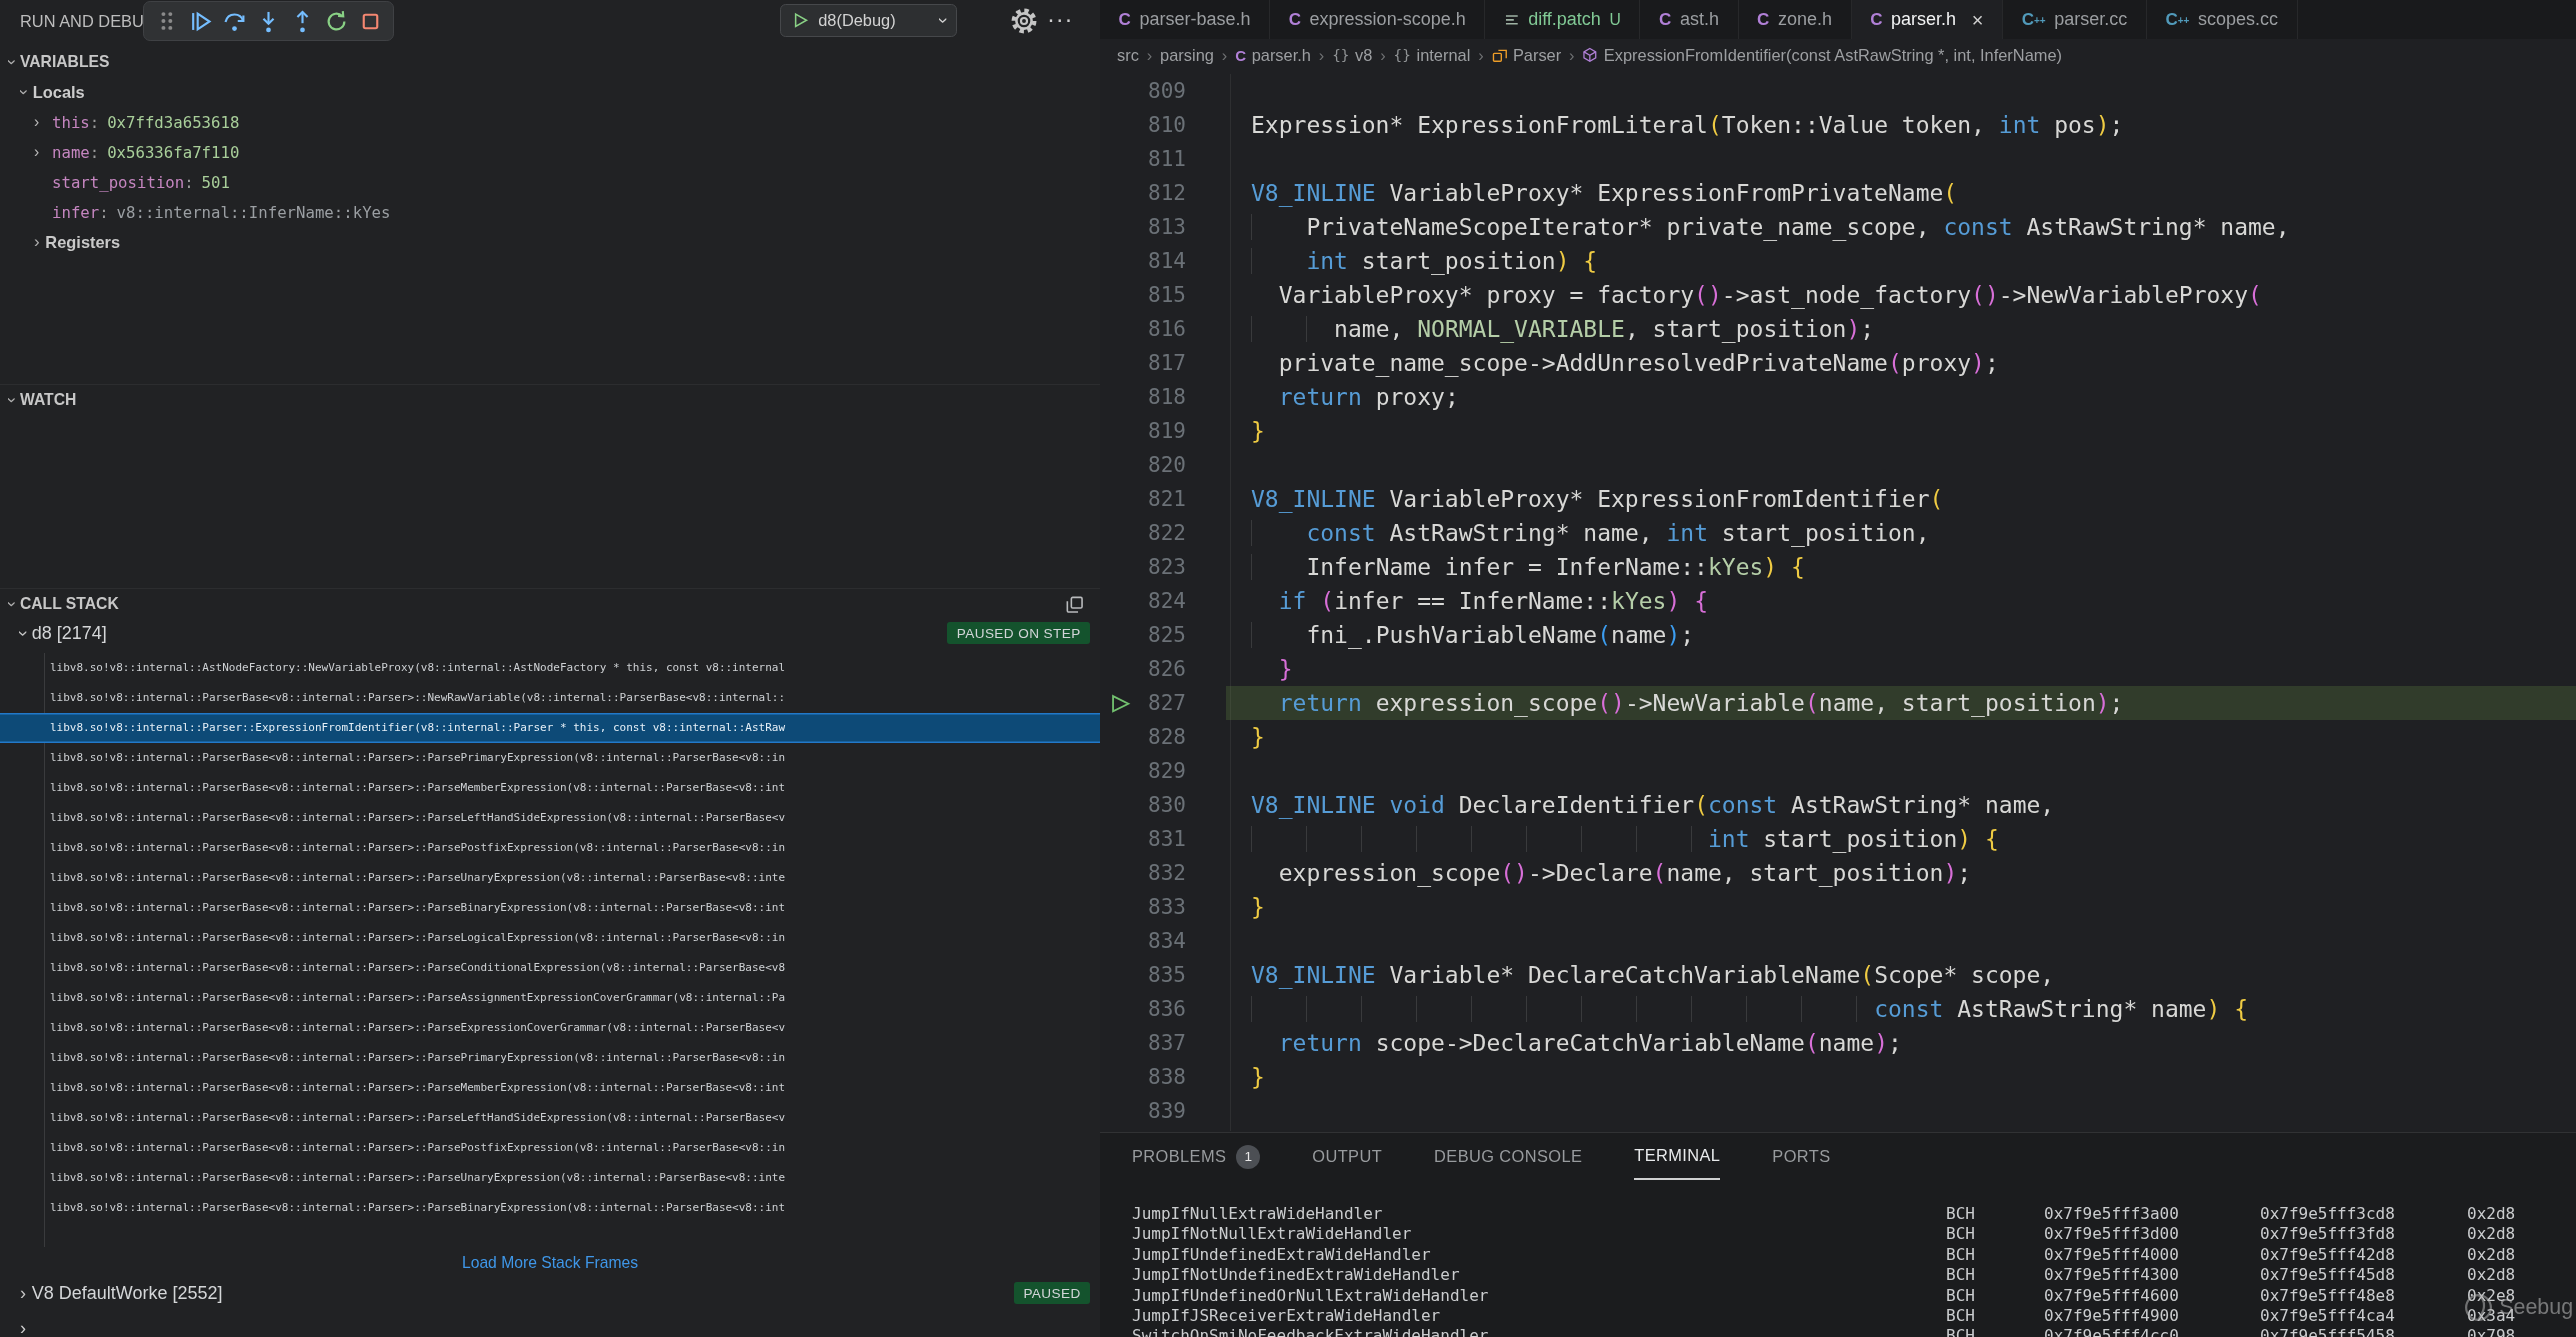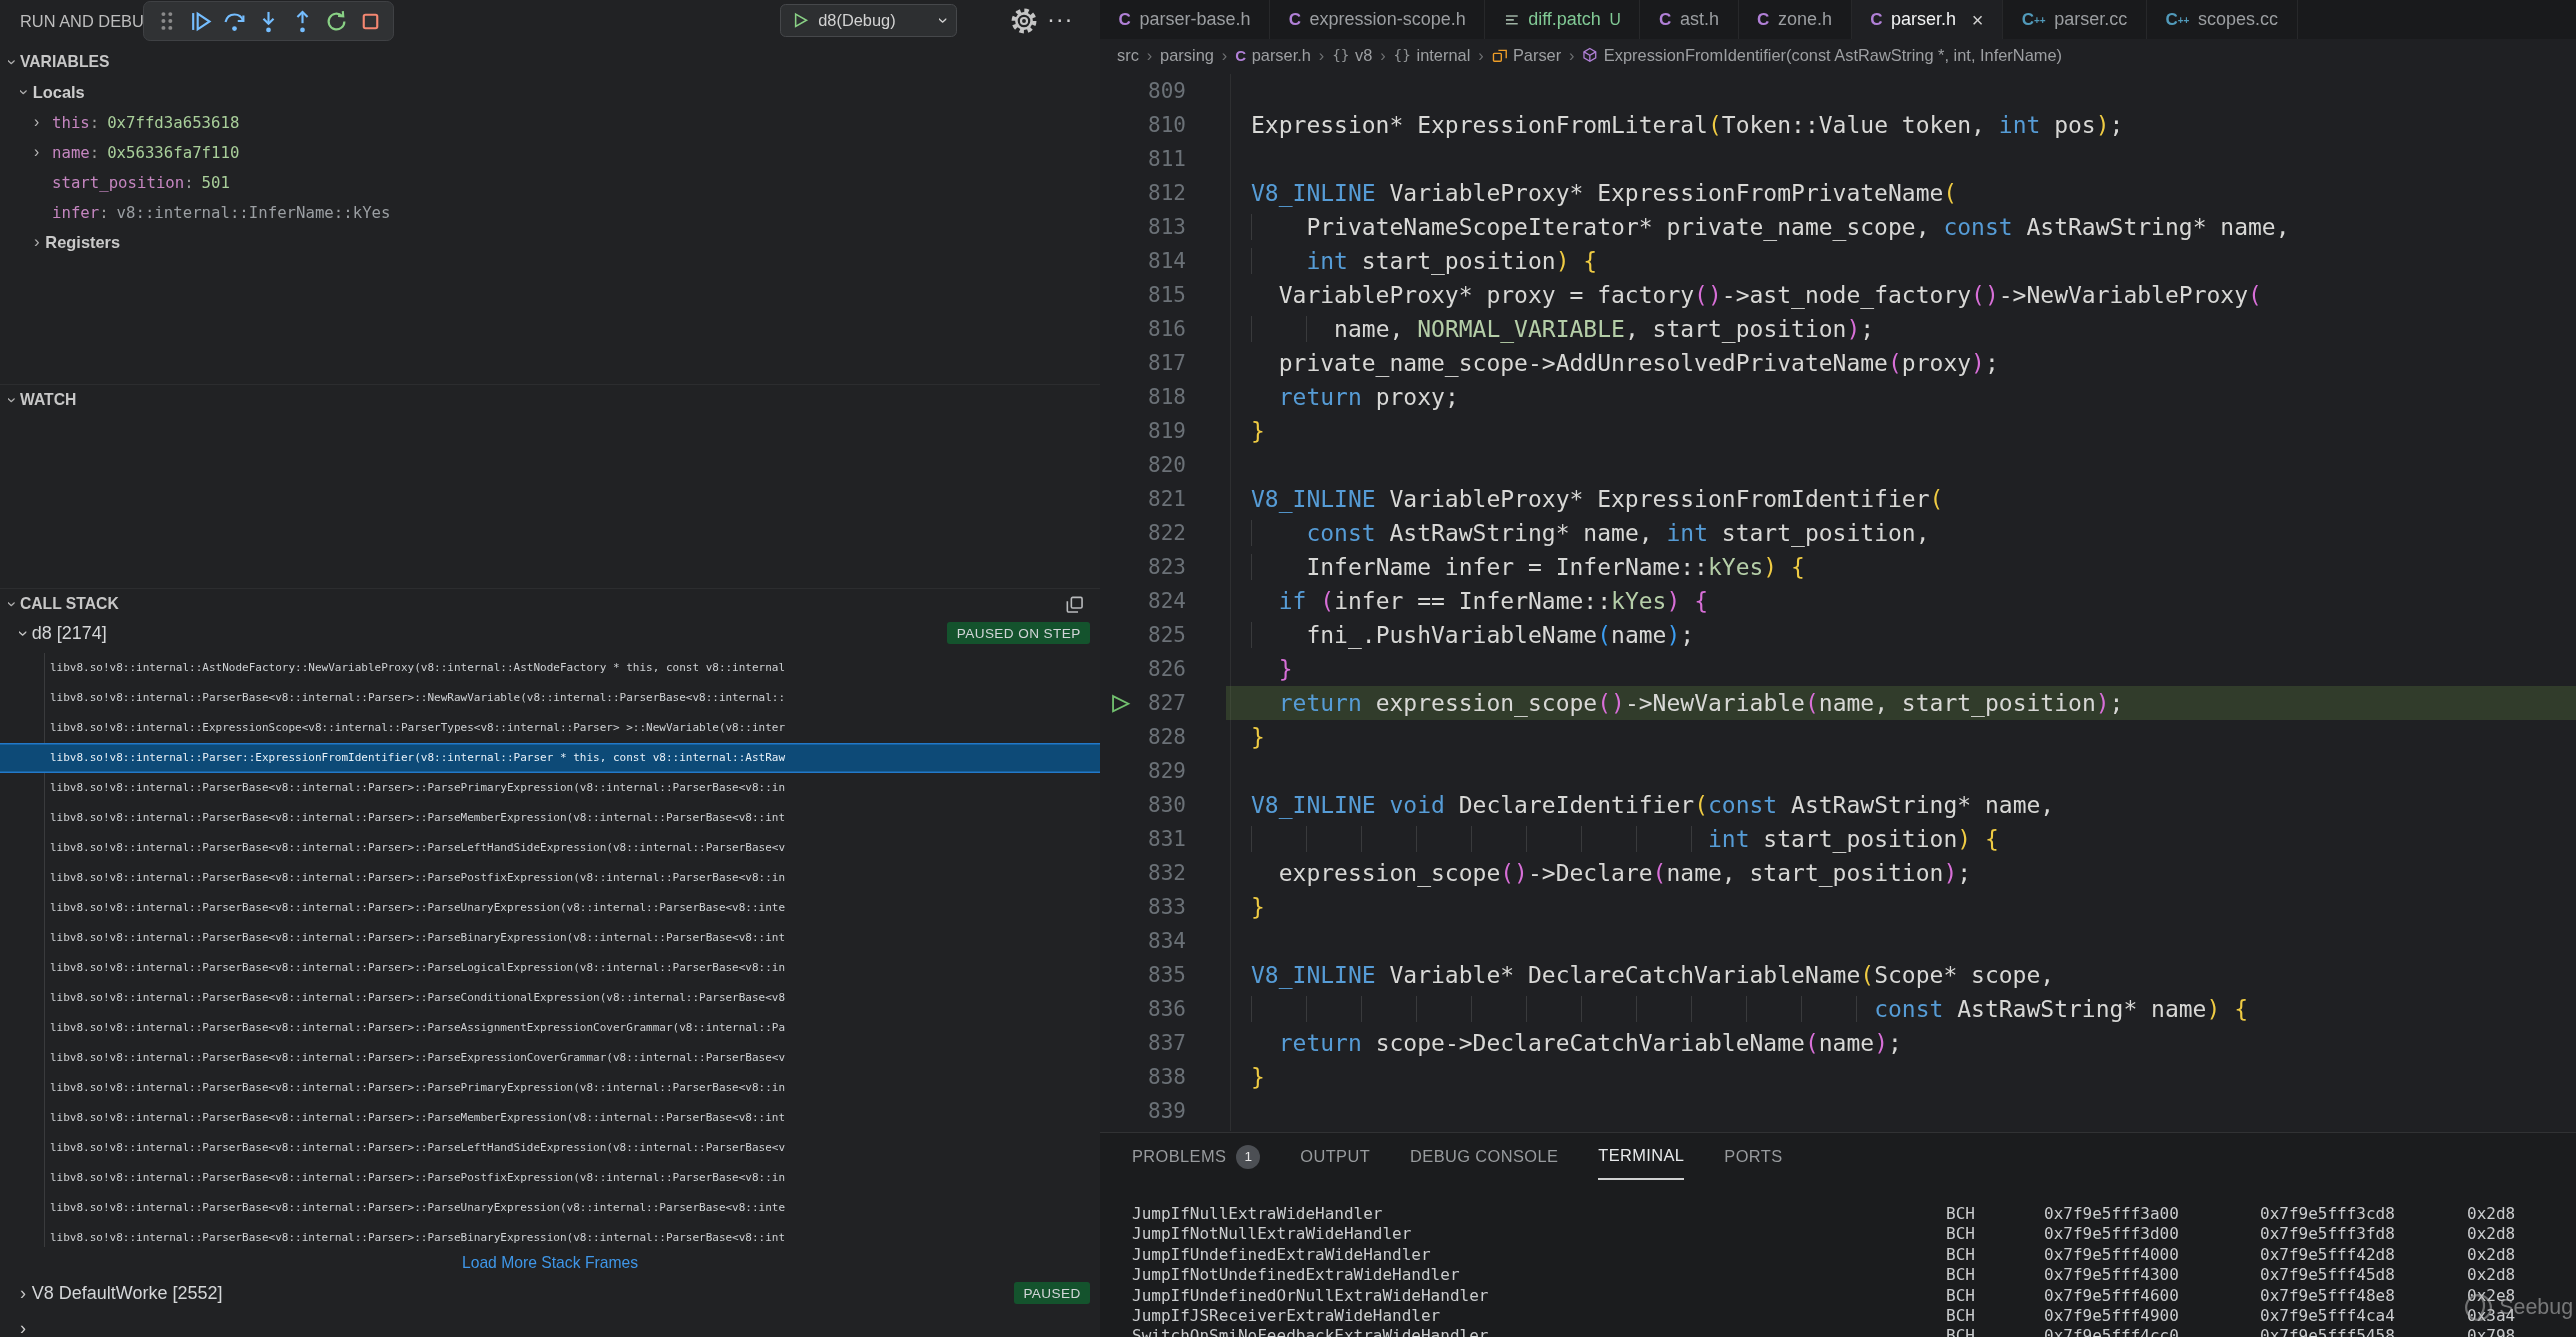--- a/index.html
+++ b/index.html
@@ -83,21 +83,21 @@
   .t-k{color:#569cd6}
   .t-g{color:#b5cea8}
   .t-y{color:#efcb43}
   .t-p{color:#d86fd8}
   .t-b{color:#3c9df0}
   .t-i{color:#d8d8d6;background:repeating-linear-gradient(to right,#393a3c 0 0.7px,transparent 0.7px 27.5px)}
   .dbg-arrow{position:absolute;left:10px;top:693px}
 
   
   .panel{position:absolute;left:1100px;top:1132px;width:1476px;height:206px;background:#1b1c1e;border-top:0.7px solid #313234;overflow:hidden}
-  .ptabs{position:absolute;top:0;left:32px;height:47px;display:flex;align-items:center;gap:40px}
+  .ptabs{position:absolute;top:0;left:32px;height:47px;display:flex;align-items:center;gap:52px}
   .ptab{font-size:16.4px;color:#989b9e;letter-spacing:0.4px;height:47px;display:inline-flex;align-items:center;box-sizing:border-box}
   .ptab.active{color:#e8eaec;border-bottom:2.1px solid #cfd0d1}
   .pbadge{margin-left:10px;width:24px;height:24px;border-radius:12px;background:#4c4f54;color:#e8e8e8;font-size:13.6px;display:inline-flex;align-items:center;justify-content:center;letter-spacing:0}
   #term{position:absolute;top:71px;left:32px;right:0;font-family:"DejaVu Sans Mono",monospace;font-size:16px;color:#cbcdcf}
   .trow{display:grid;grid-template-columns:814px 98px 216px 207px auto;height:20.4px;line-height:20.4px;white-space:nowrap}
 
   .wm{position:absolute;left:2462px;top:1291px;display:flex;align-items:center;opacity:.55;color:#c2c2c2;z-index:9}
   .wm-text{font-size:21.4px;margin-left:4.3px}
 </style>
 </head>
@@ -237,21 +237,20 @@
   <div class="thread" id="thread1">
     <span class="schev rot90">›</span>
     <span>d8 [2174]</span>
     <span class="badge">PAUSED ON STEP</span>
   </div>
 
   <div class="tree-line"></div>
   <div id="frames">
       <div class="frame">libv8.so!v8::internal::AstNodeFactory::NewVariableProxy(v8::internal::AstNodeFactory * this, const v8::internal</div>
       <div class="frame">libv8.so!v8::internal::ParserBase&lt;v8::internal::Parser&gt;::NewRawVariable(v8::internal::ParserBase&lt;v8::internal::</div>
-      <div class="frame">libv8.so!v8::internal::ExpressionScope&lt;v8::internal::ParserTypes&lt;v8::internal::Parser&gt; &gt;::NewVariable(v8::inter</div>
       <div class="frame sel">libv8.so!v8::internal::Parser::ExpressionFromIdentifier(v8::internal::Parser * this, const v8::internal::AstRaw</div>
       <div class="frame">libv8.so!v8::internal::ParserBase&lt;v8::internal::Parser&gt;::ParsePrimaryExpression(v8::internal::ParserBase&lt;v8::in</div>
       <div class="frame">libv8.so!v8::internal::ParserBase&lt;v8::internal::Parser&gt;::ParseMemberExpression(v8::internal::ParserBase&lt;v8::int</div>
       <div class="frame">libv8.so!v8::internal::ParserBase&lt;v8::internal::Parser&gt;::ParseLeftHandSideExpression(v8::internal::ParserBase&lt;v</div>
       <div class="frame">libv8.so!v8::internal::ParserBase&lt;v8::internal::Parser&gt;::ParsePostfixExpression(v8::internal::ParserBase&lt;v8::in</div>
       <div class="frame">libv8.so!v8::internal::ParserBase&lt;v8::internal::Parser&gt;::ParseUnaryExpression(v8::internal::ParserBase&lt;v8::inte</div>
       <div class="frame">libv8.so!v8::internal::ParserBase&lt;v8::internal::Parser&gt;::ParseBinaryExpression(v8::internal::ParserBase&lt;v8::int</div>
       <div class="frame">libv8.so!v8::internal::ParserBase&lt;v8::internal::Parser&gt;::ParseLogicalExpression(v8::internal::ParserBase&lt;v8::in</div>
       <div class="frame">libv8.so!v8::internal::ParserBase&lt;v8::internal::Parser&gt;::ParseConditionalExpression(v8::internal::ParserBase&lt;v8</div>
       <div class="frame">libv8.so!v8::internal::ParserBase&lt;v8::internal::Parser&gt;::ParseAssignmentExpressionCoverGrammar(v8::internal::Pa</div>

